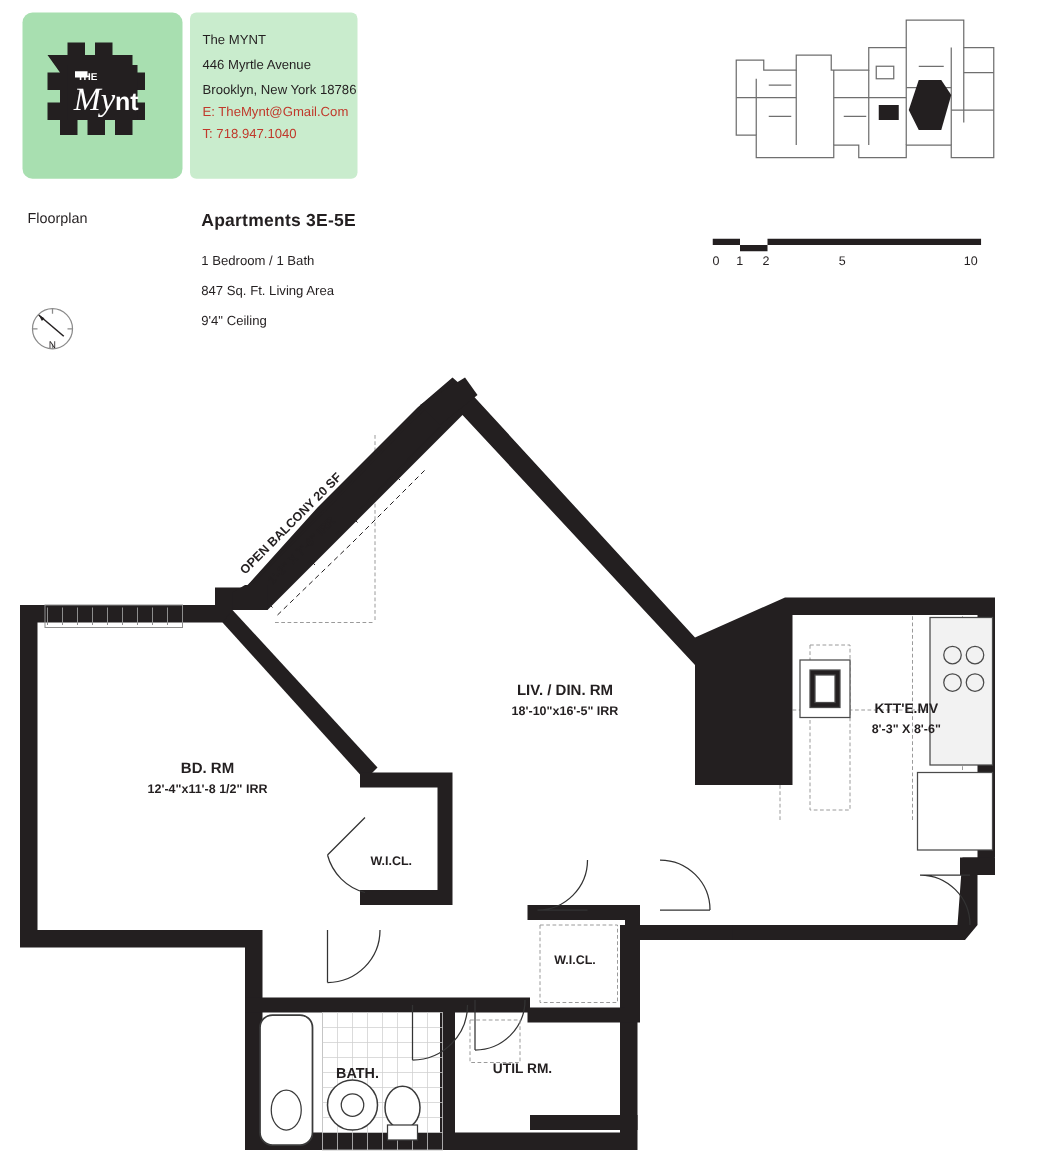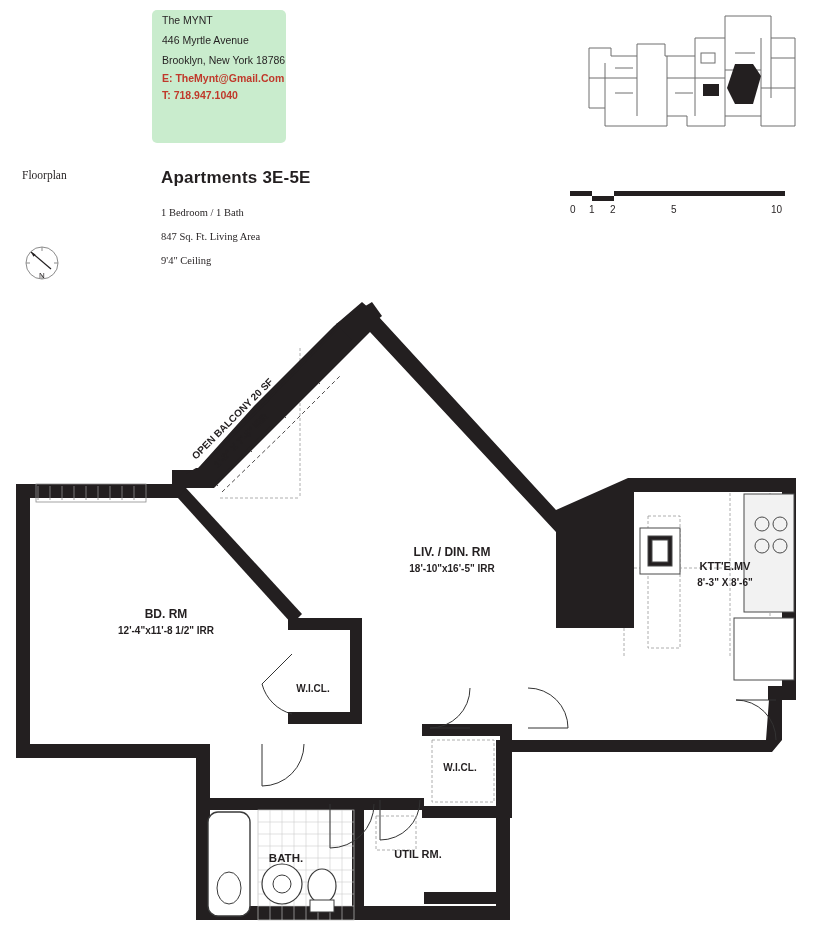--- a/index.html
+++ b/index.html
@@ -37,55 +37,53 @@
   }
   .info-box {
     position: absolute;
     left: 152px; top: 10px;
     width: 134px; height: 133px;
     background: #c9eccd;
     border-radius: 5px;
   }
   .info-lines {
     position: absolute;
-    left: 162px; top: 10px;
+    left: 162px; top: 22px;
     width: 150px;
     font-size: 10.5px;
     line-height: 20px;
     color: #231f20;
   }
   .info-lines .em {
     color: #c0392b;
-    font-weight: bold;
+    font-weight: normal;
     line-height: 17px;
     display: block;
   }
   .label-floorplan {
     position: absolute;
     left: 22px; top: 169px;
     font-size: 11.5px;
     color: #231f20;
-    font-family: Liberation Serif, serif;
   }
   .apt-block {
     position: absolute;
     left: 161px; top: 168px;
     width: 260px;
   }
   .apt-title {
-    font-size: 17px;
+    font-size: 14px;
     font-weight: bold;
     letter-spacing: .2px;
     margin: 0 0 13px 0;
   }
   .apt-line {
     font-size: 10.5px;
     line-height: 24px;
     color: #231f20;
-    font-family: Liberation Serif, serif;
   }
 
   
   .compass {
     position: absolute;
     left: 22px; top: 243px;
     width: 40px; height: 40px;
   }
 
   
@@ -118,20 +116,30 @@
     left: 0; top: 288px;
     width: 834px;
     height: 652px;
   }
 </style>
 </head>
 <body>
 
 <div class="page">
 
+  <div class="logo-box">
+    <svg class="logo-mark" viewBox="0 0 100 100">
+      <path fill="#231f20" d="M6,18 h16 v-10 h14 v10 h8 v-10 h14 v10 h16 v14 h10 v14 h-10 v10 h10 v14 h-10 v12 h-14 v-12 h-8 v12 h-14 v-12 h-8 v12 h-14 v-12 h-10 v-14 h10 v-10 h-10 v-14 h10 z"></path>
+      <rect x="22" y="26" width="56" height="44" fill="#231f20"></rect>
+      <rect x="28" y="31" width="10" height="5" fill="#ffffff"></rect>
+      <text x="30" y="38" font-family="Liberation Sans, sans-serif" font-size="8" fill="#ffffff" font-weight="bold">THE</text>
+      <text x="27" y="62" font-family="Liberation Serif, serif" font-size="26" fill="#ffffff" font-style="italic">My</text>
+      <text x="60" y="62" font-family="Liberation Sans, sans-serif" font-size="20" fill="#ffffff" font-weight="bold">nt</text>
+    </svg>
+  </div>
 
   <div class="info-box"></div>
   <div class="info-lines">
     <div>The MYNT</div>
     <div>446 Myrtle Avenue</div>
     <div>Brooklyn, New York 18786</div>
     <span class="em">E: TheMynt@Gmail.Com</span>
     <span class="em">T: 718.947.1040</span>
   </div>
 

